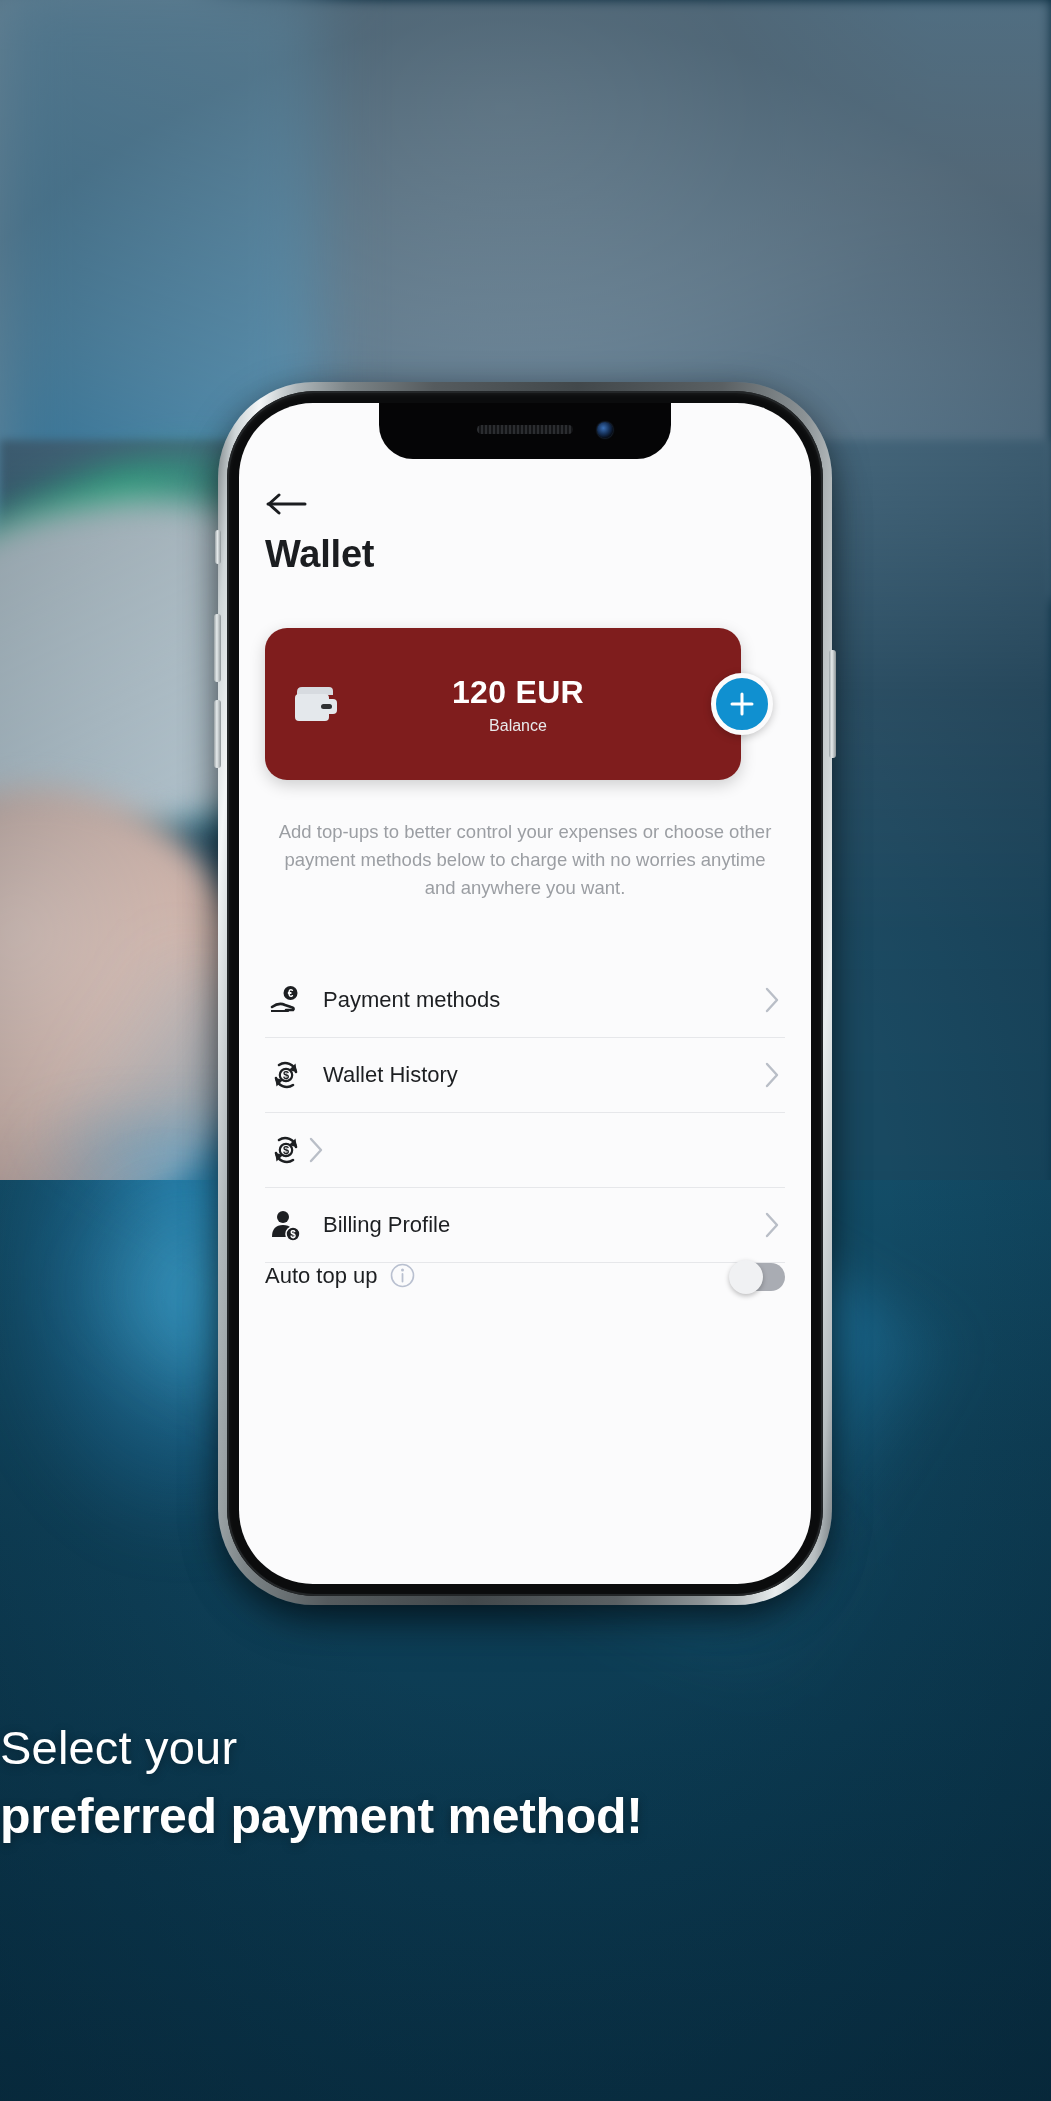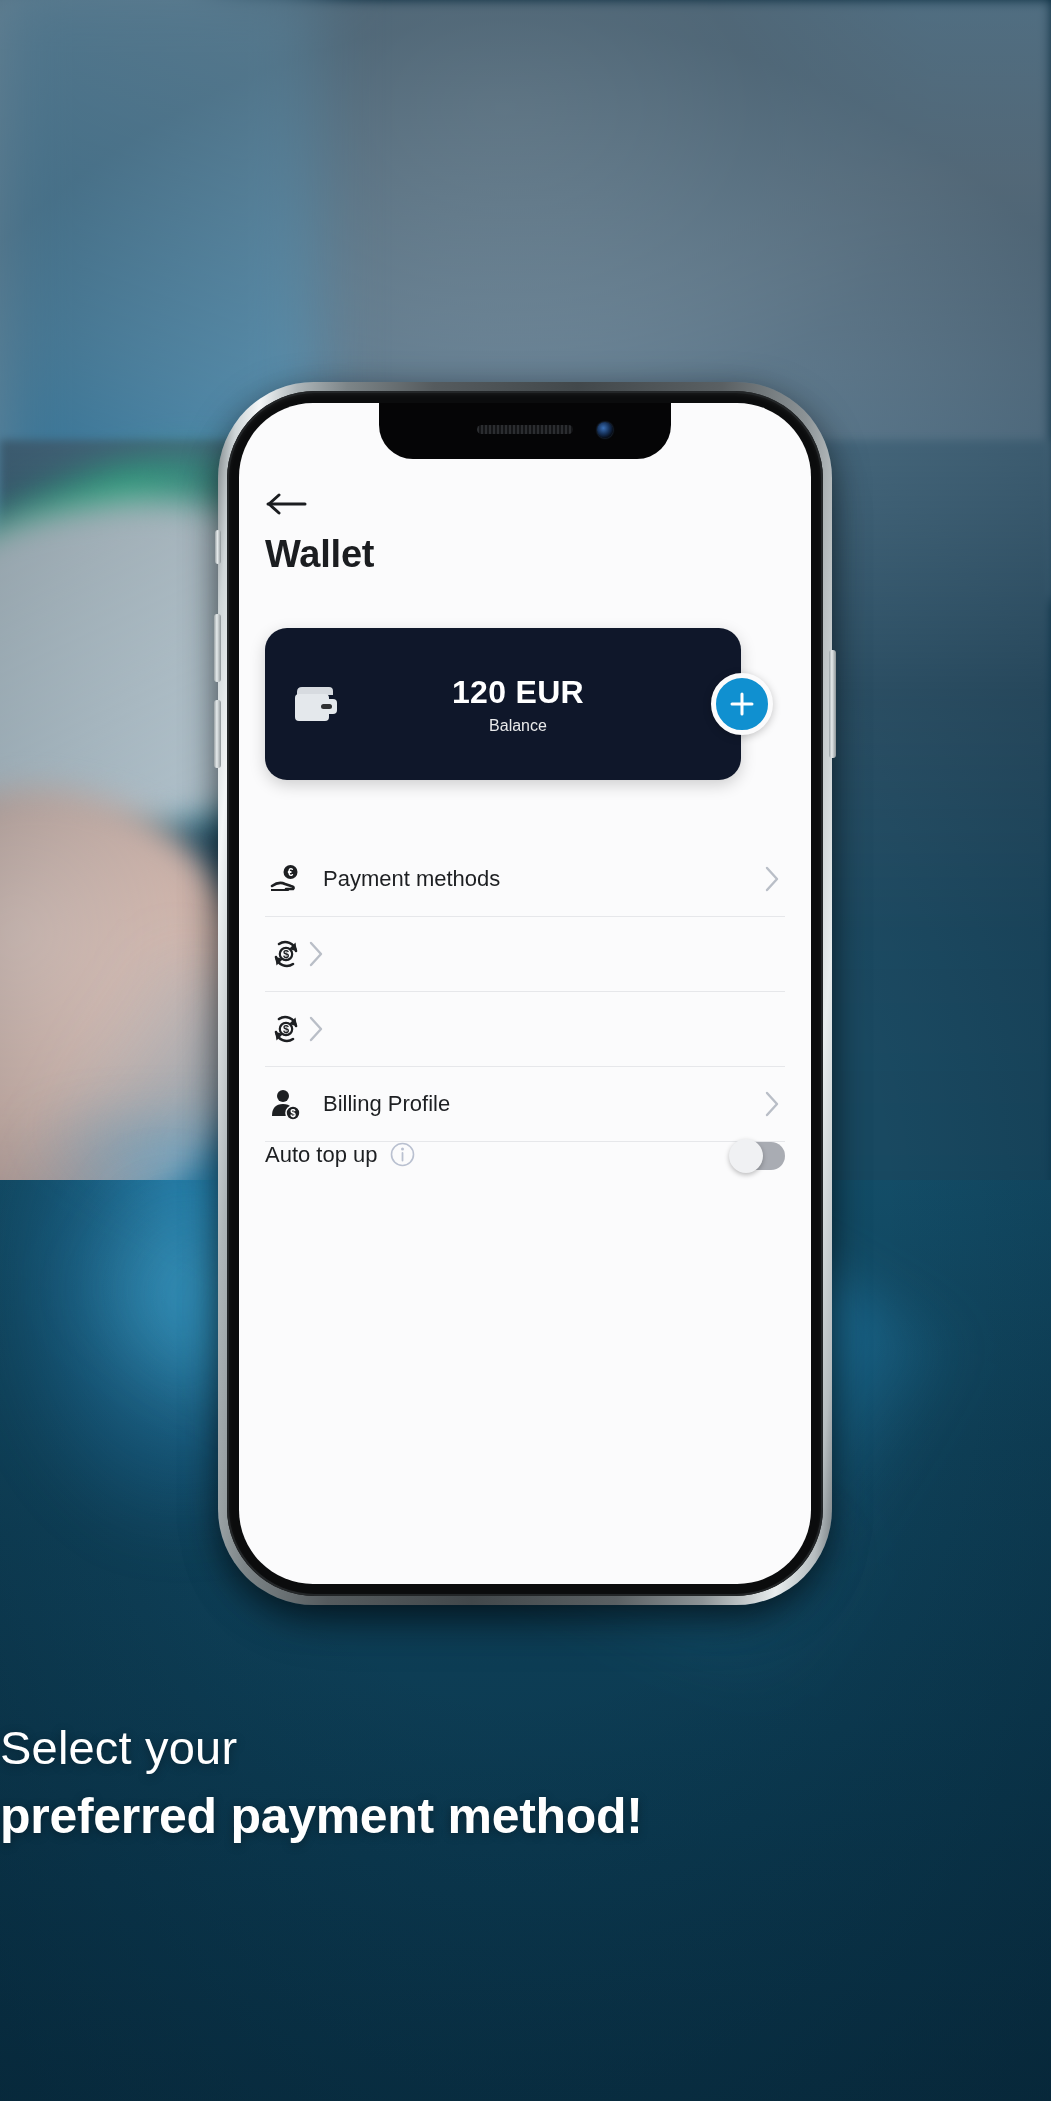--- a/index.html
+++ b/index.html
@@ -189,21 +189,21 @@
 
   
   .card-wrap {
     position:relative;
     margin-top:52px;
     padding-right:44px;
   }
   .balance-card {
     position:relative;
     height:152px;
-    background:#0f172a;
+    background:#7f1d1d;
     border-radius:22px;
     display:flex; align-items:center;
     padding:0 26px;
     box-shadow:0 5px 16px rgba(0,0,0,.18);
   }
   .wallet-icon { width:48px; height:44px; flex:0 0 auto; }
   .balance-texts { flex:1; text-align:center; margin-right:18px; }
   .balance-amount {
     color:#fff; font-size:32px; font-weight:700; letter-spacing:.3px;
   }
@@ -346,33 +346,51 @@
             </div>
           </div>
 
           <div class="add-btn">
             <svg viewBox="0 0 30 30">
               <path d="M15 5 V25 M5 15 H25" stroke="#ffffff" stroke-width="3" stroke-linecap="round"></path>
             </svg>
           </div>
         </div>
 
+        <div class="description">Add top-ups to better control your expenses or choose other payment methods below to charge with no worries anytime and anywhere you want.</div>
 
         <div class="menu">
 
           <div class="menu-row">
             <span class="menu-icon">
               <svg viewBox="0 0 34 34">
                 <circle cx="21.5" cy="10" r="7" fill="#1d1f22"></circle>
                 <text x="21.5" y="14" font-size="10" font-family="Liberation Sans, sans-serif" fill="#ffffff" text-anchor="middle" font-weight="bold">€</text>
                 <path d="M3 24 Q10 19 16 22 L22 24 Q26 25 24 27 L17 27" stroke="#1d1f22" stroke-width="2.6" fill="none" stroke-linecap="round"></path>
                 <path d="M2 27 H16 Q20 27 20 29 H2 Z" fill="#1d1f22"></path>
               </svg>
             </span>
             <span class="menu-label">Payment methods</span>
+            <svg class="chevron" viewBox="0 0 18 30">
+              <path d="M4 4 L14 15 L4 26" stroke="#b9bec7" stroke-width="2.4" fill="none" stroke-linecap="round" stroke-linejoin="round"></path>
+            </svg>
+          </div>
+
+          <div class="menu-row">
+            <span class="menu-icon">
+              <svg viewBox="0 0 34 34">
+                <circle cx="17" cy="17" r="6.2" fill="none" stroke="#1d1f22" stroke-width="2.2"></circle>
+                <text x="17" y="21" font-size="11" font-family="Liberation Sans, sans-serif" fill="#1d1f22" text-anchor="middle" font-weight="bold">$</text>
+                <path d="M27 14 A11 11 0 0 0 10 7" stroke="#1d1f22" stroke-width="2.6" fill="none" stroke-linecap="round"></path>
+                <path d="M26.5 5.5 L27.8 14.2 L20 12" fill="#1d1f22"></path>
+                <path d="M7 20 A11 11 0 0 0 24 27" stroke="#1d1f22" stroke-width="2.6" fill="none" stroke-linecap="round"></path>
+                <path d="M7.5 28.5 L6.2 19.8 L14 22" fill="#1d1f22"></path>
+              </svg>
+            </span>
+            <span class="menu-label">Wallet History</span>
             <svg class="chevron" viewBox="0 0 18 30">
               <path d="M4 4 L14 15 L4 26" stroke="#b9bec7" stroke-width="2.4" fill="none" stroke-linecap="round" stroke-linejoin="round"></path>
             </svg>
           </div>
 
           <div class="menu-row">
             <span class="menu-icon">
               <svg viewBox="0 0 34 34">
                 <circle cx="17" cy="17" r="6.2" fill="none" stroke="#1d1f22" stroke-width="2.2"></circle>
                 <text x="17" y="21" font-size="11" font-family="Liberation Sans, sans-serif" fill="#1d1f22" text-anchor="middle" font-weight="bold">$</text>
@@ -383,36 +401,20 @@
               </svg>
             </span>
             <svg class="chevron" viewBox="0 0 18 30">
               <path d="M4 4 L14 15 L4 26" stroke="#b9bec7" stroke-width="2.4" fill="none" stroke-linecap="round" stroke-linejoin="round"></path>
             </svg>
           </div>
 
           <div class="menu-row">
             <span class="menu-icon">
               <svg viewBox="0 0 34 34">
-                <circle cx="17" cy="17" r="6.2" fill="none" stroke="#1d1f22" stroke-width="2.2"></circle>
-                <text x="17" y="21" font-size="11" font-family="Liberation Sans, sans-serif" fill="#1d1f22" text-anchor="middle" font-weight="bold">$</text>
-                <path d="M27 14 A11 11 0 0 0 10 7" stroke="#1d1f22" stroke-width="2.6" fill="none" stroke-linecap="round"></path>
-                <path d="M26.5 5.5 L27.8 14.2 L20 12" fill="#1d1f22"></path>
-                <path d="M7 20 A11 11 0 0 0 24 27" stroke="#1d1f22" stroke-width="2.6" fill="none" stroke-linecap="round"></path>
-                <path d="M7.5 28.5 L6.2 19.8 L14 22" fill="#1d1f22"></path>
-              </svg>
-            </span>
-            <svg class="chevron" viewBox="0 0 18 30">
-              <path d="M4 4 L14 15 L4 26" stroke="#b9bec7" stroke-width="2.4" fill="none" stroke-linecap="round" stroke-linejoin="round"></path>
-            </svg>
-          </div>
-
-          <div class="menu-row">
-            <span class="menu-icon">
-              <svg viewBox="0 0 34 34">
                 <circle cx="14" cy="9" r="6" fill="#1d1f22"></circle>
                 <path d="M3 29 Q3 17 14 17 Q25 17 25 29 Z" fill="#1d1f22"></path>
                 <circle cx="24" cy="26" r="7" fill="#1d1f22" stroke="#fbfbfc" stroke-width="1.6"></circle>
                 <text x="24" y="30" font-size="10" font-family="Liberation Sans, sans-serif" fill="#ffffff" text-anchor="middle" font-weight="bold">$</text>
               </svg>
             </span>
             <span class="menu-label">Billing Profile</span>
             <svg class="chevron" viewBox="0 0 18 30">
               <path d="M4 4 L14 15 L4 26" stroke="#b9bec7" stroke-width="2.4" fill="none" stroke-linecap="round" stroke-linejoin="round"></path>
             </svg>

